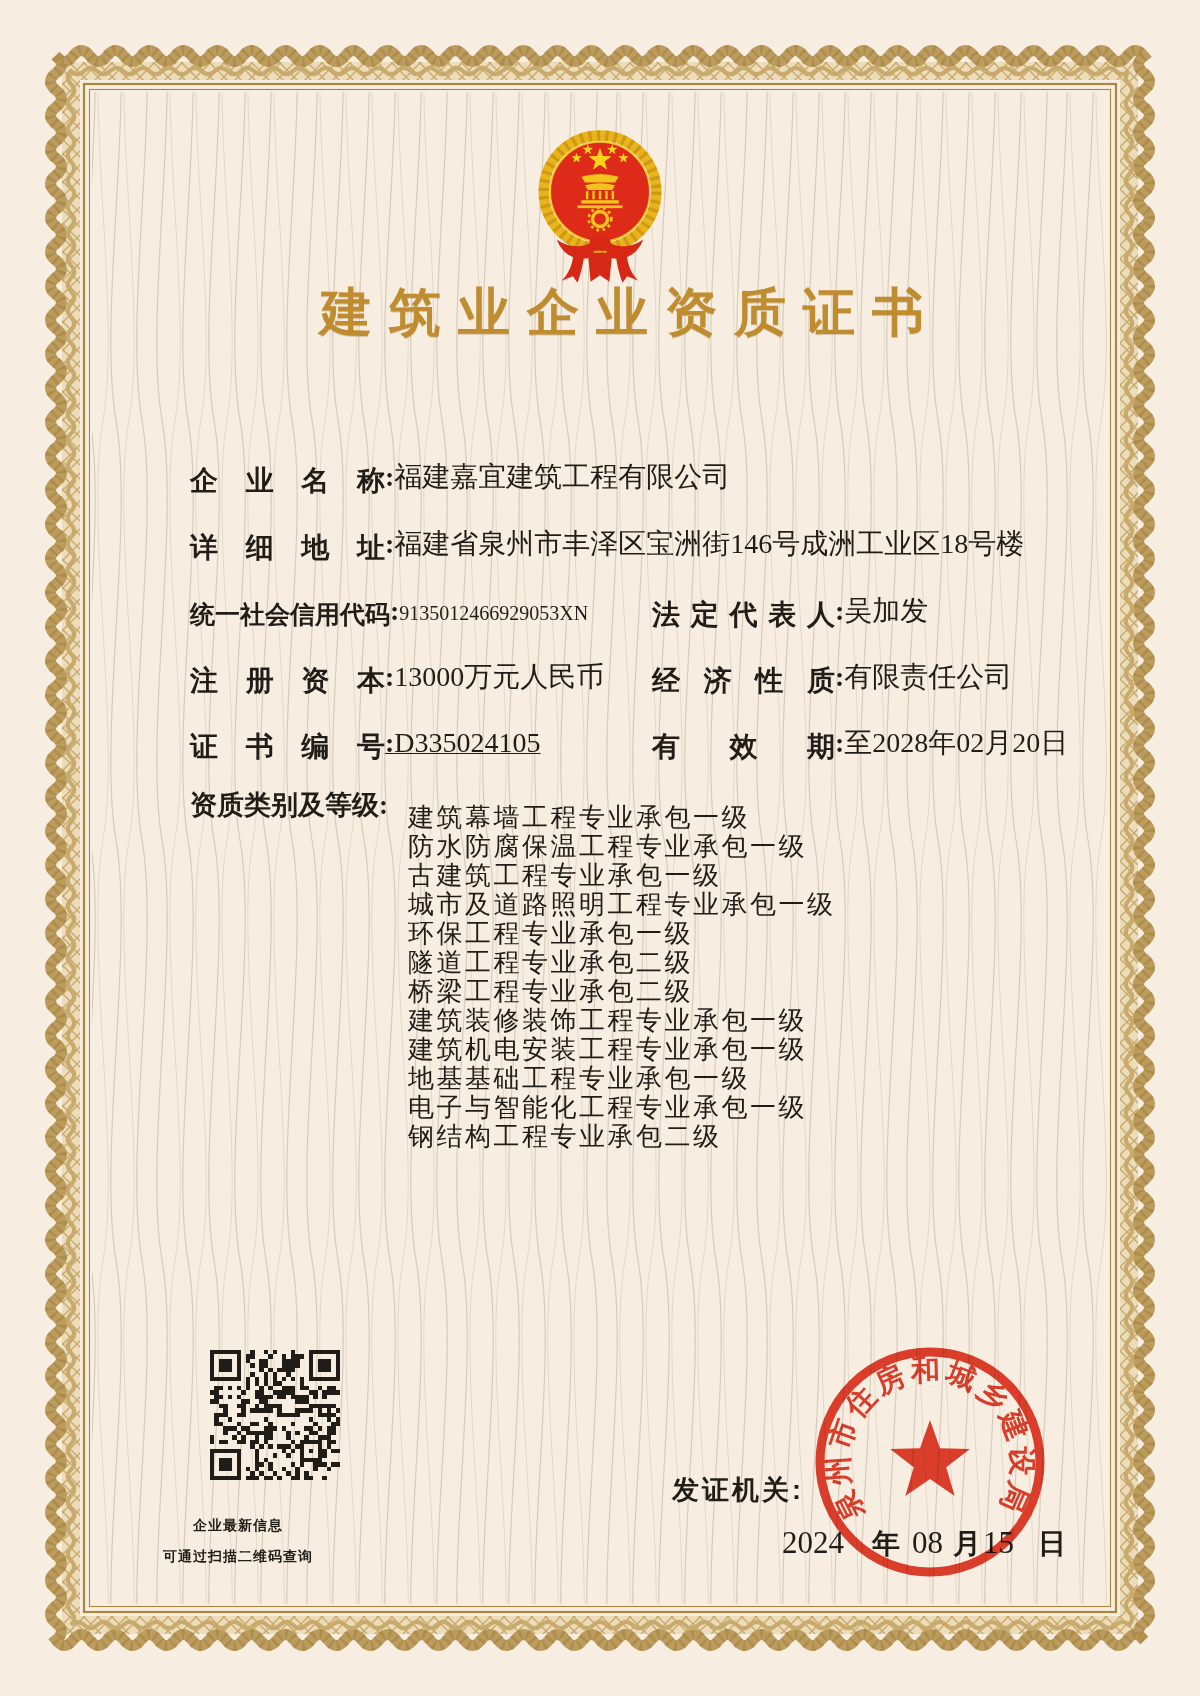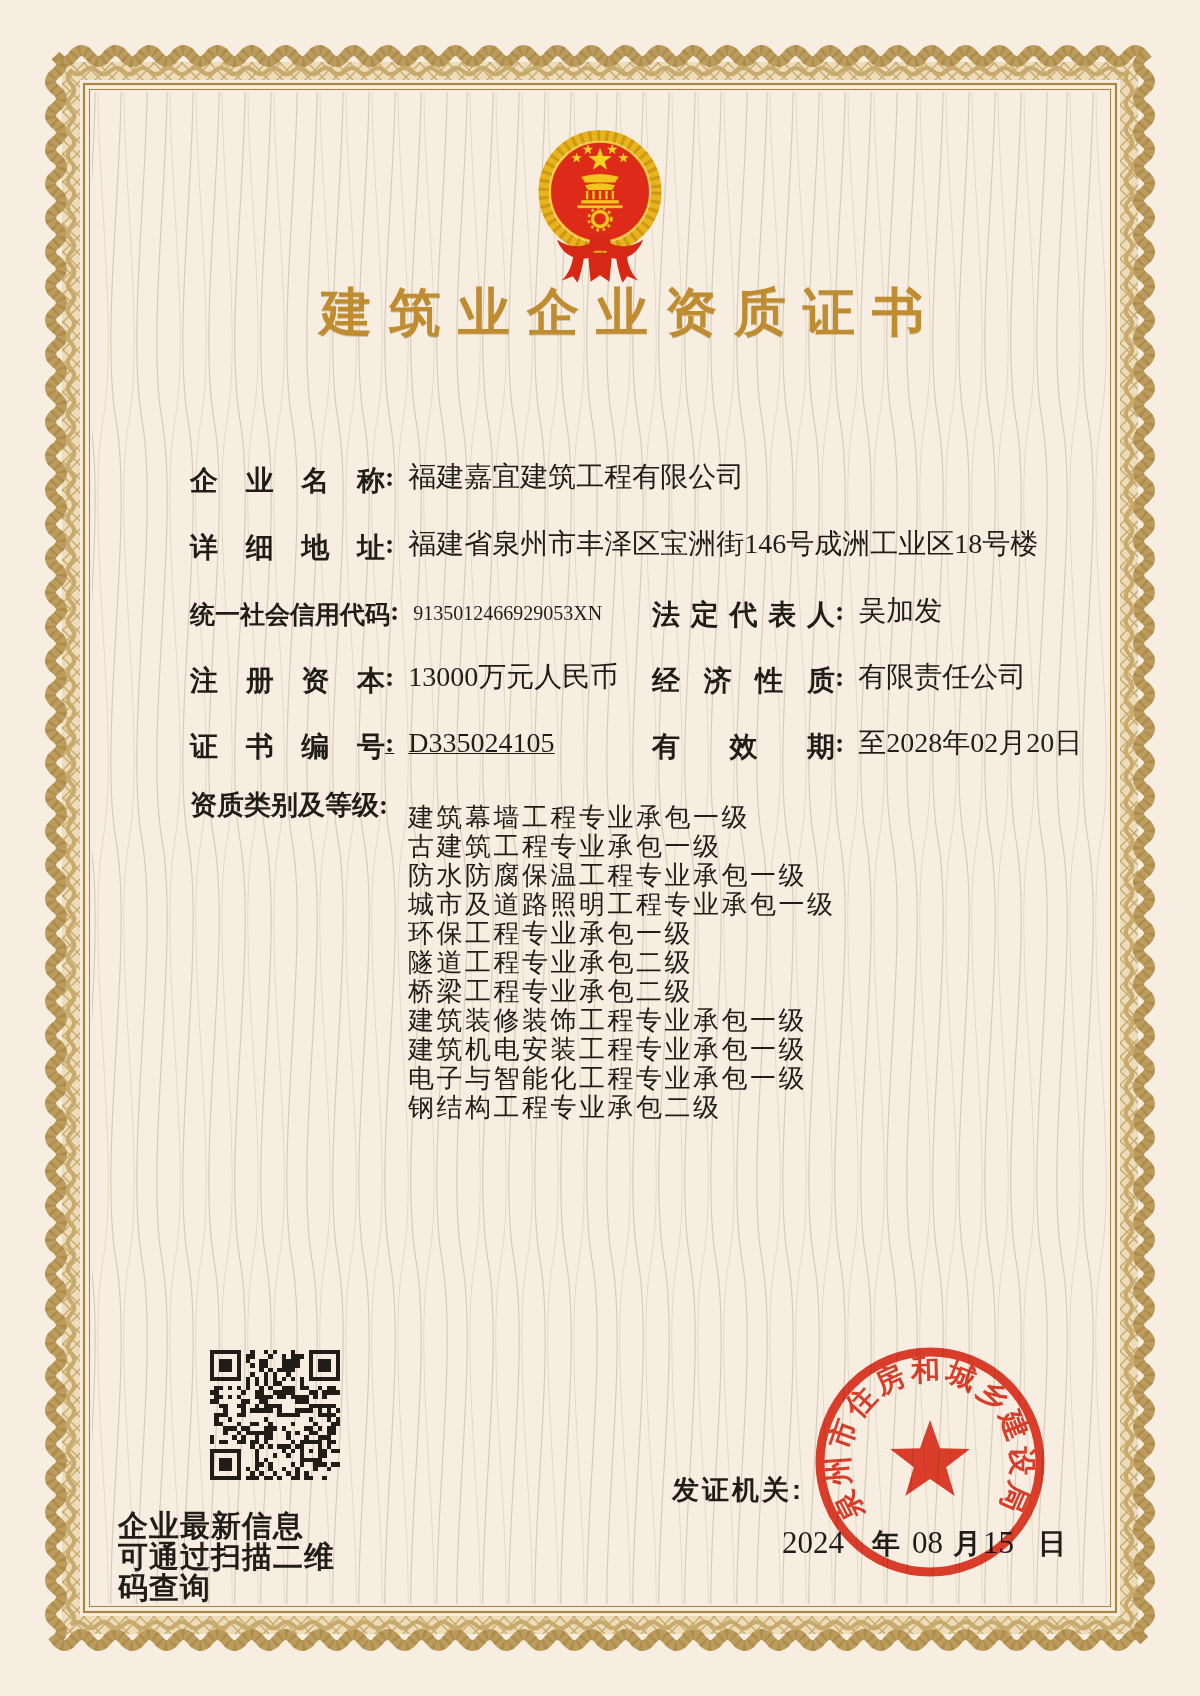--- a/index.html
+++ b/index.html
@@ -25,33 +25,33 @@
   .row{position:absolute;left:190px;right:80px;height:34px;line-height:34px;white-space:nowrap;}
   .r1{top:460px;} .r2{top:527px;} .r3{top:594px;} .r4{top:660px;} .r5{top:726px;text-decoration:underline;}
   .lbl{
     display:inline-block;width:195px;
     font-weight:bold;font-size:28px;
     text-align:justify;text-align-last:justify;text-justify:inter-character;
     vertical-align:bottom;
   }
   .lbl.compact{width:auto;min-width:195px;font-size:25px;letter-spacing:0;text-align:left;text-align-last:left;}
   .cl{font-weight:bold;font-size:28px;}
-  .val{font-size:28px;margin-left:14px;}
+  .val{font-size:28px;margin-left:0;}
   .val.tight{font-size:20px;letter-spacing:0;}
   .col2{position:absolute;left:462px;top:0;height:34px;line-height:34px;white-space:nowrap;}
   .col2 .lbl{width:183px;}
   .quals{position:absolute;left:190px;top:791px;line-height:29px;}
   .quals .lbl2{font-weight:bold;font-size:27px;}
   .quals .cl{font-size:27px;}
   .qual-list{position:absolute;left:206px;top:0;margin:12px;padding:0;list-style:none;width:700px;}
   .qual-list li{font-size:26px;letter-spacing:2.5px;line-height:29px;white-space:nowrap;}
   .qr{position:absolute;left:210px;top:1350px;width:130px;height:130px;}
   .qr-caption{
-    position:absolute;left:118px;top:1510px;width:240px;text-align:left;
-    font-family:"Liberation Sans", sans-serif;font-weight:bold;font-size:30px;line-height:31px;
+    position:absolute;left:118px;top:1510px;width:240px;text-align:center;
+    font-family:"Liberation Sans", sans-serif;font-weight:bold;font-size:14px;line-height:31px;
     letter-spacing:1px;
   }
   .issuer{
     position:absolute;left:672px;top:1472px;
     font-family:"Liberation Sans", sans-serif;font-weight:bold;font-size:27px;letter-spacing:3px;
   }
   .date-line{
     position:absolute;left:782px;top:1524px;height:38px;line-height:38px;white-space:nowrap;
     font-size:31px;
   }
@@ -167,28 +167,29 @@
 
   <div class="row r5">
     <span class="lbl">证书编号</span><span class="cl">:</span><span class="val">D335024105</span>
     <span class="col2"><span class="lbl">有效期</span><span class="cl">:</span><span class="val">至2028年02月20日</span></span>
   </div>
 
   <div class="quals">
     <span class="lbl2">资质类别及等级</span><span class="cl">:</span>
     <ul class="qual-list">
       <li>建筑幕墙工程专业承包一级</li>
+      <li>防水防腐保温工程专业承包一级</li>
       <li>古建筑工程专业承包一级</li>
-      <li>防水防腐保温工程专业承包一级</li>
       <li>城市及道路照明工程专业承包一级</li>
       <li>环保工程专业承包一级</li>
       <li>隧道工程专业承包二级</li>
       <li>桥梁工程专业承包二级</li>
       <li>建筑装修装饰工程专业承包一级</li>
       <li>建筑机电安装工程专业承包一级</li>
+      <li>地基基础工程专业承包一级</li>
       <li>电子与智能化工程专业承包一级</li>
       <li>钢结构工程专业承包二级</li>
     </ul>
   </div>
 
   <svg class="qr" id="qr" viewBox="0 0 29 29" shape-rendering="crispEdges" aria-hidden="true">
       <rect x="0" y="0" width="1" height="1" fill="#201d18"></rect>
       <rect x="1" y="0" width="1" height="1" fill="#201d18"></rect>
       <rect x="2" y="0" width="1" height="1" fill="#201d18"></rect>
       <rect x="3" y="0" width="1" height="1" fill="#201d18"></rect>

